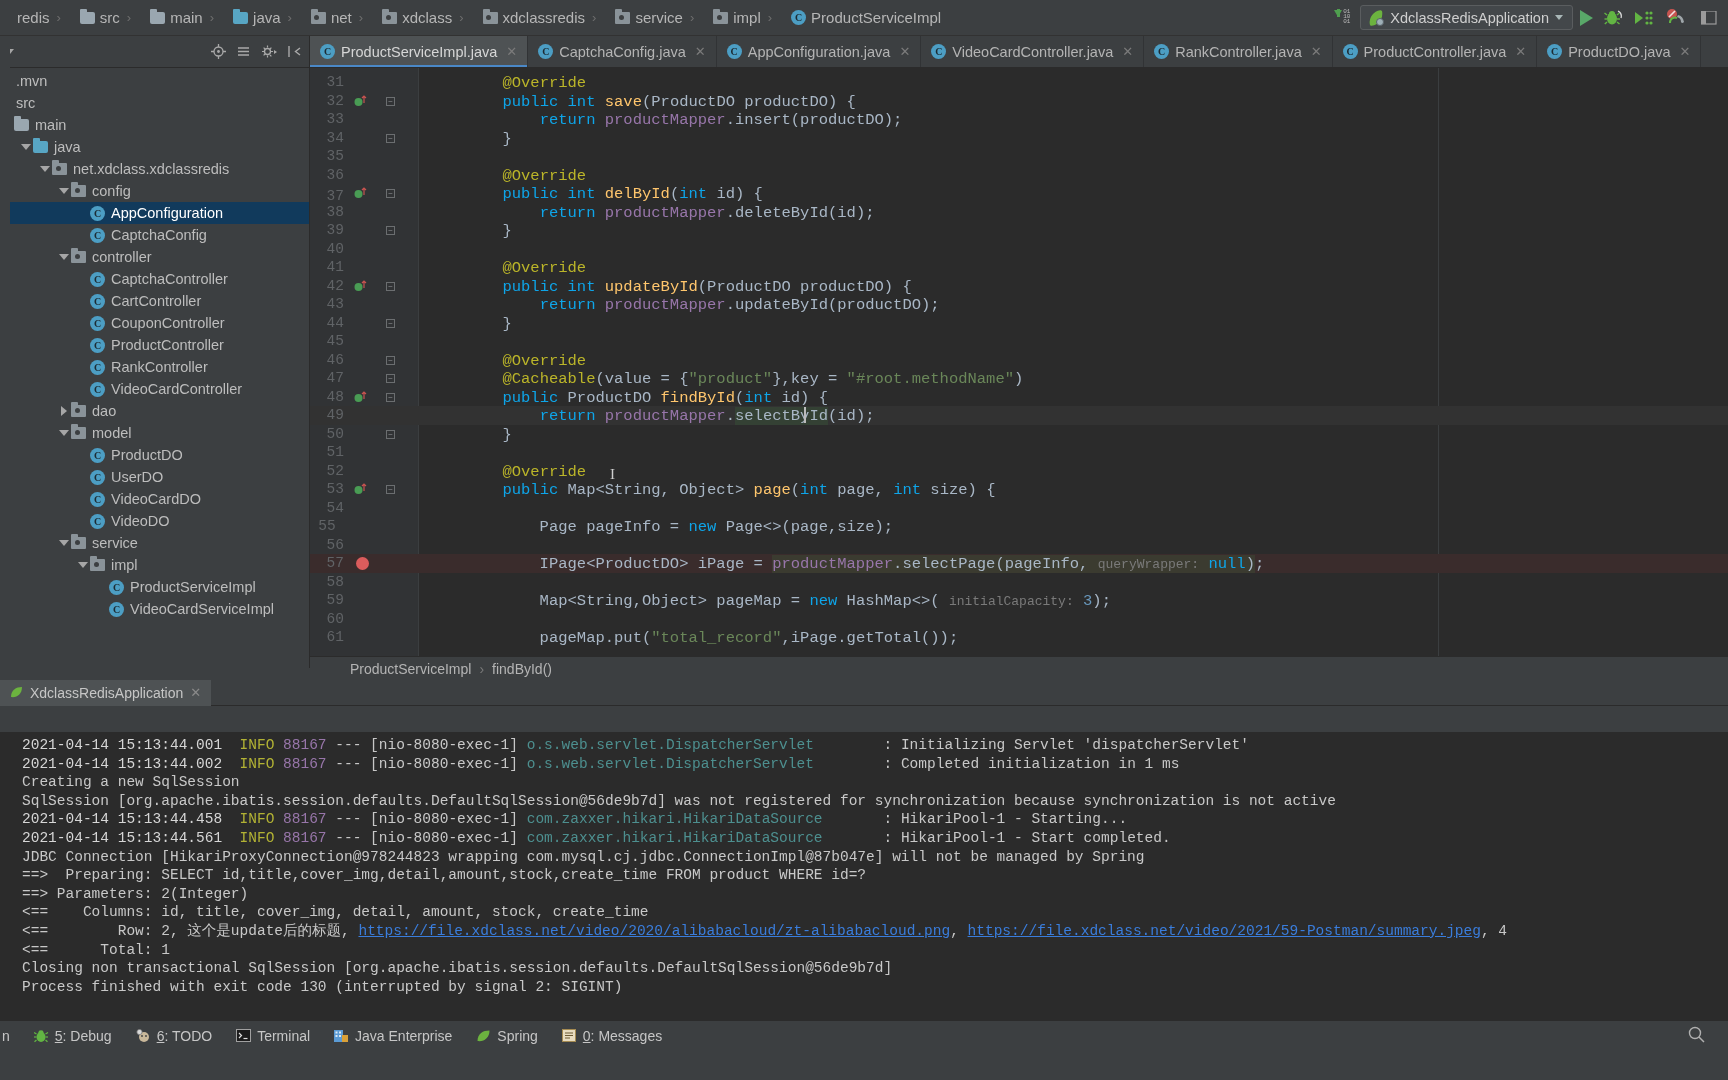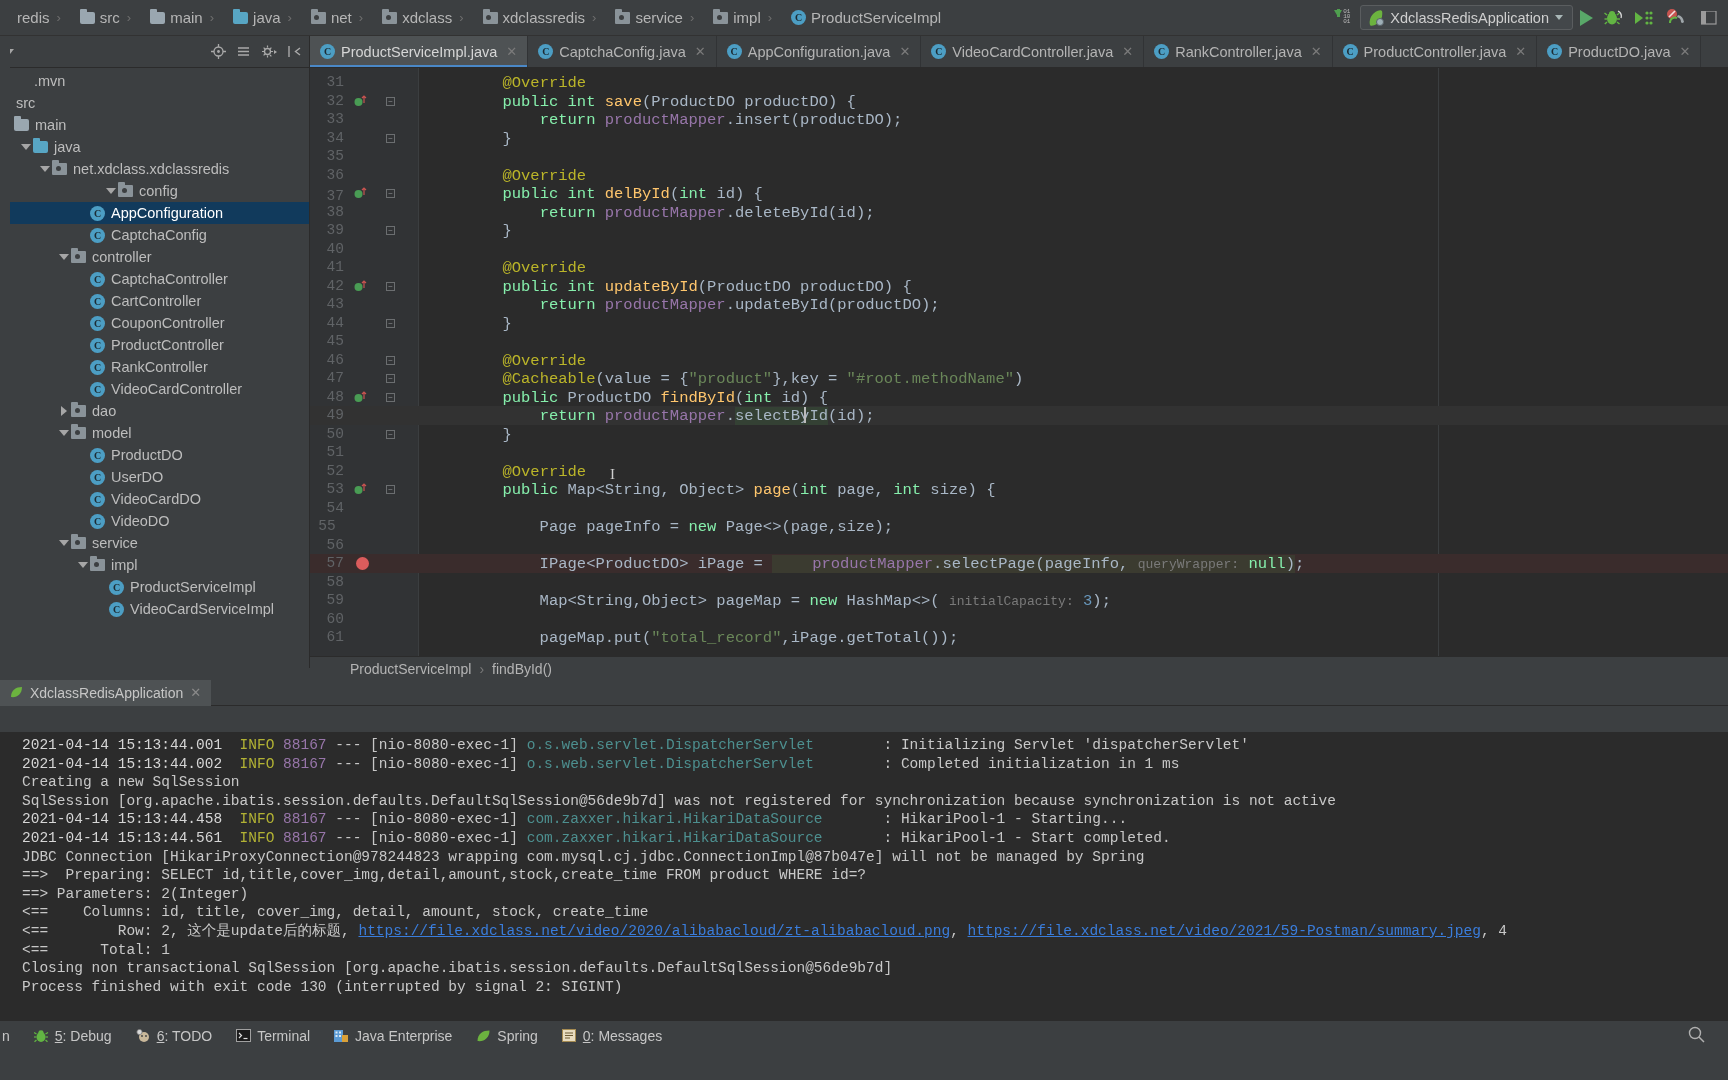--- a/index.html
+++ b/index.html
@@ -100,26 +100,26 @@
   }
   .gutter {
     position:absolute; left:0; top:0; width:108px; height:588px; background:#313335;
   }
   .lnum { position:absolute; left:0; width:34px; text-align:right; color:#606366;
      font-family:"Liberation Mono", monospace; font-size:14.5px; }
   .code {
     position:absolute; left:0; white-space:pre;
     font-family:"Liberation Mono", monospace; font-size:15.5px; line-height:18.5px; color:#a9b7c6;
   }
-  .k{color:#86efac;} .ann{color:#bbb529;} .str{color:#6a8759;} .num{color:#6897bb;}
+  .k{color:#0ea5e9;} .ann{color:#bbb529;} .str{color:#6a8759;} .num{color:#6897bb;}
   .meth{color:#ffc66d;} .fld{color:#9876aa;} .hint{color:#7a7a7a; font-size:13px;}
   .rowhl { position:absolute; left:0; right:0; height:18.5px; background:#3a2c2c; }
   .rowhl2 { position:absolute; left:0; right:0; height:18.5px; background:#323232; }
   .chunk-hl { background:#344134; }
-  .call-hl { background:#3b3b30;padding-left:40px; }
+  .call-hl { background:#3b3b30; }
   .bpdot { position:absolute; width:13px; height:13px; border-radius:50%; background:#db5c5c; }
   .runmark { position:absolute; font-size:11px; color:#499c54; font-family:"Liberation Mono", monospace; }
   .foldm { position:absolute; width:9px; height:9px; border:1px solid #6b6e70; color:#8a8d8f;
      font-size:8px; line-height:7px; text-align:center; background:#313335; }
   .vline { position:absolute; top:0; bottom:0; width:1px; background:#3b3e40; }
   .caretI { position:absolute; width:1.5px; height:16px; background:#bbbbbb; }
   .mousecaret { position:absolute; color:#cfcfcf; font-family:"Liberation Serif", serif; font-size:15px; }
 
   .ebreadcrumb {
     position:absolute; left:310px; top:656px; width:1418px; height:24px;
@@ -336,21 +336,21 @@
           <span class="ico ico-class">C</span>
           <span>ProductDO.java</span>
           <span class="x">✕</span>
         </div>
       </div>
   </div>
 
   <div class="tree" id="tree">
       <div class="trow" style="padding-left: 0px;">
         <span class="tw"></span>
-        <span class="tlabel" style="margin-left: 20px; text-align: center;">.mvn</span>
+        <span class="tlabel" style="margin-left: 2px; text-align: center;">.mvn</span>
       </div>
       <div class="trow" style="padding-left: 0px;">
         <span class="tw"></span>
         <span class="tlabel" style="margin-left: 2px;">src</span>
       </div>
       <div class="trow" style="padding-left: 0px;">
         <span class="tw"></span>
         <span class="ico ico-folder"></span>
         <span class="tlabel">main</span>
       </div>
@@ -361,21 +361,21 @@
         <span class="ico ico-folder src"></span>
         <span class="tlabel">java</span>
       </div>
       <div class="trow" style="padding-left: 38px;">
         <span class="tw">
           <span class="tri-d"></span>
         </span>
         <span class="ico ico-pkg"></span>
         <span class="tlabel">net.xdclass.xdclassredis</span>
       </div>
-      <div class="trow" style="padding-left: 57px; margin-left: 47px;">
+      <div class="trow" style="padding-left: 57px;">
         <span class="tw">
           <span class="tri-d"></span>
         </span>
         <span class="ico ico-pkg"></span>
         <span class="tlabel">config</span>
       </div>
       <div class="trow sel" style="padding-left: 76px;">
         <span class="tw"></span>
         <span class="ico ico-class">C</span>
         <span class="tlabel">AppConfiguration</span>

